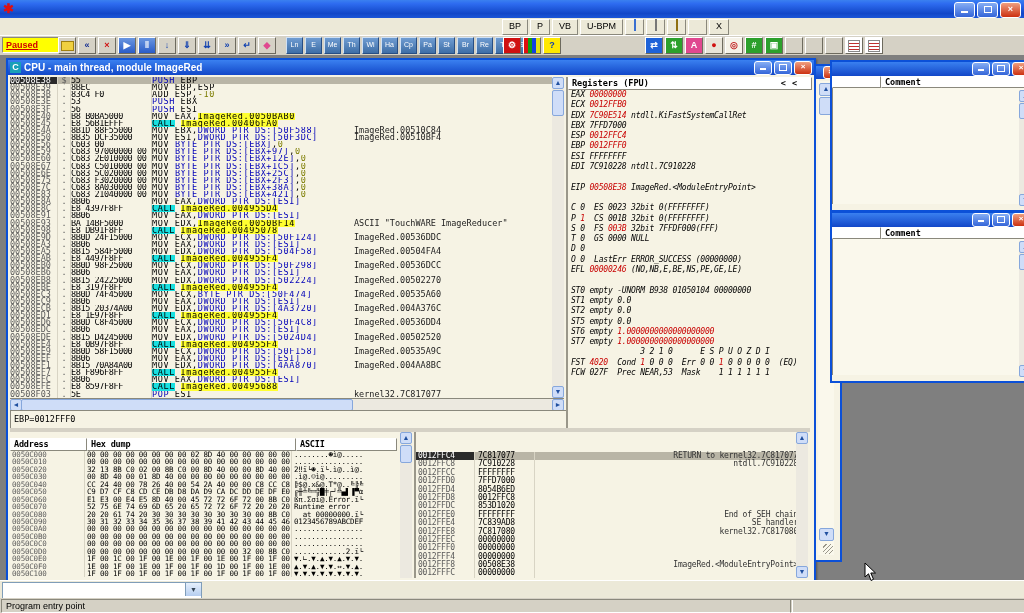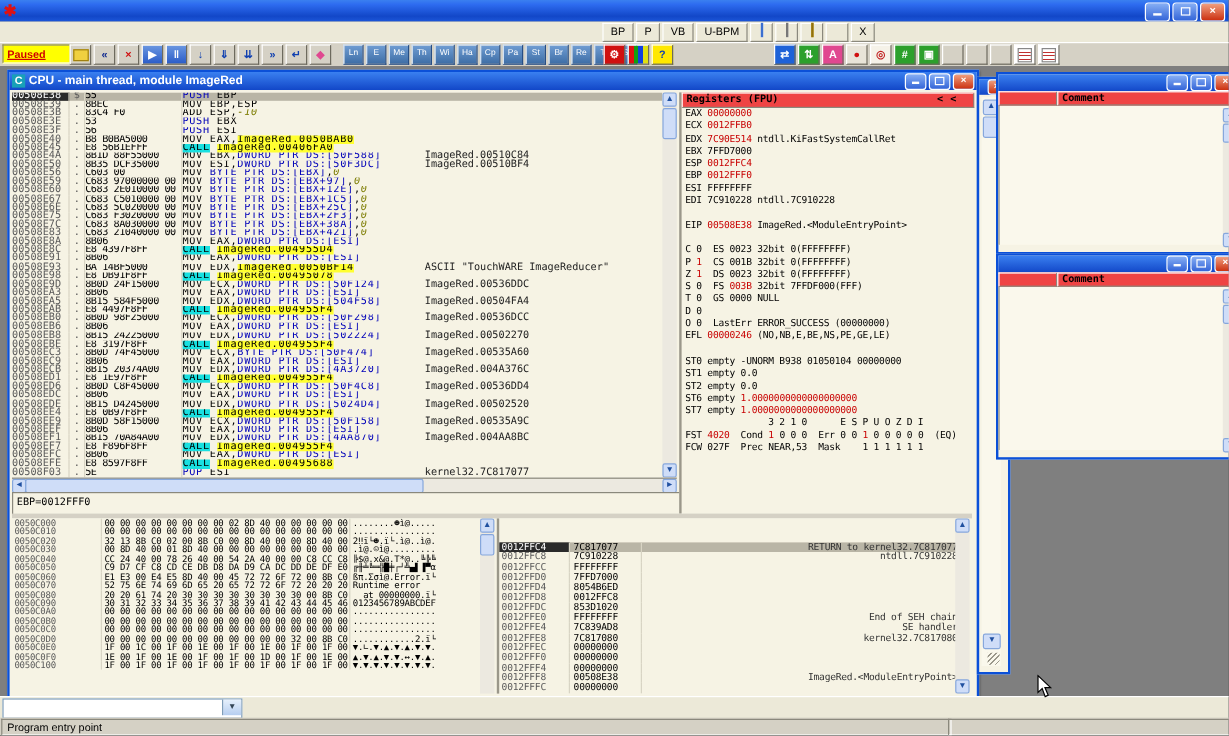--- a/index.html
+++ b/index.html
@@ -44,48 +44,48 @@
     background:repeating-linear-gradient(180deg,#fff 0 2px,#c03030 2px 3px);border:1px solid #888;}
   .lbtn{width:15px;height:15px;border:1px solid;border-color:#cfe0f4 #274e85 #274e85 #cfe0f4;
     background:linear-gradient(#6f9cd2,#3e6ea6);color:#fff;font-size:7px;line-height:14px;text-align:center;}
   
   .win{border:2px solid #0b50d8;background:#f6f3e4;box-shadow:1px 1px 2px rgba(0,0,0,.35);}
   .wtitle{height:15px;background:linear-gradient(180deg,#3a80f0,#1247c8);color:#fff;font-weight:bold;font-size:10px;
     line-height:15px;padding-left:2px;display:flex;align-items:center;gap:3px;}
   .wtitle .cico{width:11px;height:11px;background:#18a0b8;color:#fff;font-size:9px;line-height:11px;text-align:center;font-weight:bold;}
   .cbtns{margin-left:auto;margin-right:2px;display:flex;gap:2px;}
   .cbtns .xpb{width:16px;height:12px;line-height:10px;font-size:8px;}
-  .phead{background:#ef4444;border:1px solid;border-color:#fff #8a887c #8a887c #fff;font-size:8.5px;
+  .phead{background:#ffffff;border:1px solid;border-color:#fff #8a887c #8a887c #fff;font-size:8.5px;
     font-family:"DejaVu Sans Mono",monospace;font-weight:bold;line-height:11px;padding-left:3px;}
   
   .sb{background:#ece9e0;}
   .sbb{background:#cfddf8;border:1px solid #86a7dc;border-radius:2px;color:#2050a0;font-size:7px;text-align:center;line-height:10px;}
   
   #cpuwin{left:6px;top:58px;width:806px;height:520px;}
   #disasm{left:2px;top:17px;width:542px;height:321px;background:#f6f3e4;overflow:hidden;
     font-family:"DejaVu Sans Mono",monospace;font-size:8.5px;}
   .drow{height:7.14px;line-height:7.4px;display:flex;white-space:pre;}
   .drow.sel{background:#b9b5a6;}
   .c-addr{width:47px;color:#5a5a5a;border-right:1px solid #d8d4c4;flex:none;}
   .drow.sel .c-addr{background:#2a2a2a;color:#fff;}
   .c-flag{width:12px;color:#5a5a5a;text-align:center;border-right:1px solid #d8d4c4;flex:none;}
   .c-bytes{width:80px;letter-spacing:-0.4px;border-right:1px solid #d8d4c4;flex:none;overflow:hidden;}
   .c-insn{width:202px;letter-spacing:0.6px;flex:none;overflow:hidden;}
   .c-cmt{flex:1;color:#222;}
-  .tk-t{color:#000;} .tk-b{color:#0000b8;} .tk-k{color:#7c7c00;font-style:italic;}
+  .tk-t{color:#000;} .tk-b{color:#0000b8;} .tk-k{color:#7c7c00;}
   .tk-y{background:#ffff30;color:#000;} .tk-c{background:#18e0e0;color:#000;}
   #dis-vsb{left:544px;top:17px;width:12px;height:321px;}
   #dis-hsb{left:2px;top:338px;width:554px;height:12px;background:#ece9e0;border-top:1px solid #8a887c;}
   #infopane{left:2px;top:350px;width:554px;height:18px;background:#f6f3e4;border:1px solid;border-color:#8a887c #fff #fff #8a887c;
     font-family:"DejaVu Sans Mono",monospace;font-size:8.5px;line-height:16px;padding-left:3px;}
   #regs{left:558px;top:17px;width:244px;height:351px;background:#f6f3e4;border-left:2px solid #9a978a;overflow:hidden;}
   #reg-head{display:flex;}
   #reg-head .sp{margin-left:auto;margin-right:6px;font-weight:bold;}
   #reg-head .sp2{margin-right:14px;font-weight:bold;}
-  #reg-lines{font-family:"DejaVu Sans Mono",monospace;font-size:8px;letter-spacing:-0.2px;}
+  #reg-lines{font-family:"DejaVu Sans Mono",monospace;font-size:8px;letter-spacing:-0.2px;font-style:italic;}
   .rline{height:10.3px;line-height:10.5px;white-space:pre;padding-left:3px;}
   .tk-r{color:#c80000;}
   #splitter{left:2px;top:368px;width:800px;height:4px;background:#d5d1c5;}
   #dump{left:2px;top:372px;width:390px;height:146px;background:#f6f3e4;overflow:hidden;
     font-family:"DejaVu Sans Mono",monospace;font-size:7.5px;letter-spacing:-0.2px;}
   #dump-heads{display:flex;height:13px;margin-top:6px;}
   #dump-heads .phead{line-height:11px;}
   #dump-rows{}
   .dump-row{height:7.45px;line-height:7.6px;display:flex;white-space:pre;}
   .d-addr{width:72px;color:#5a5a5a;border-right:1px solid #d8d4c4;flex:none;padding-left:2px;}
@@ -297,41 +297,46 @@
           <div class="rline"><span class="tk-t">EBX 7FFD7000</span></div>
           <div class="rline"><span class="tk-t">ESP </span><span class="tk-r">0012FFC4</span></div>
           <div class="rline"><span class="tk-t">EBP </span><span class="tk-r">0012FFF0</span></div>
           <div class="rline"><span class="tk-t">ESI FFFFFFFF</span></div>
           <div class="rline"><span class="tk-t">EDI 7C910228 ntdll.7C910228</span></div>
           <div class="rline"></div>
           <div class="rline"><span class="tk-t">EIP </span><span class="tk-r">00508E38</span><span class="tk-t"> ImageRed.&lt;ModuleEntryPoint&gt;</span></div>
           <div class="rline"></div>
           <div class="rline"><span class="tk-t">C 0  ES 0023 32bit 0(FFFFFFFF)</span></div>
           <div class="rline"><span class="tk-t">P </span><span class="tk-r">1</span><span class="tk-t">  CS 001B 32bit 0(FFFFFFFF)</span></div>
-          <div class="rline"><span class="tk-t">Z </span><span class="tk-r">1</span><span class="tk-t">  DS 0023 32bit 0(FFFFFFFF)</span></div>
           <div class="rline"><span class="tk-t">S 0  FS </span><span class="tk-r">003B</span><span class="tk-t"> 32bit 7FFDF000(FFF)</span></div>
           <div class="rline"><span class="tk-t">T 0  GS 0000 NULL</span></div>
           <div class="rline"><span class="tk-t">D 0</span></div>
           <div class="rline"><span class="tk-t">O 0  LastErr ERROR_SUCCESS (00000000)</span></div>
           <div class="rline"><span class="tk-t">EFL </span><span class="tk-r">00000246</span><span class="tk-t"> (NO,NB,E,BE,NS,PE,GE,LE)</span></div>
           <div class="rline"></div>
           <div class="rline"><span class="tk-t">ST0 empty -UNORM B938 01050104 00000000</span></div>
           <div class="rline"><span class="tk-t">ST1 empty 0.0</span></div>
           <div class="rline"><span class="tk-t">ST2 empty 0.0</span></div>
+          <div class="rline"><span class="tk-t">ST5 empty 0.0</span></div>
           <div class="rline"><span class="tk-t">ST6 empty </span><span class="tk-r">1.0000000000000000000</span></div>
           <div class="rline"><span class="tk-t">ST7 empty </span><span class="tk-r">1.0000000000000000000</span></div>
           <div class="rline"><span class="tk-t">               3 2 1 0      E S P U O Z D I</span></div>
           <div class="rline"><span class="tk-t">FST </span><span class="tk-r">4020</span><span class="tk-t">  Cond </span><span class="tk-r">1</span><span class="tk-t"> 0 0 0  Err 0 0 </span><span class="tk-r">1</span><span class="tk-t"> 0 0 0 0 0  (EQ)</span></div>
           <div class="rline"><span class="tk-t">FCW 027F  Prec NEAR,53  Mask    1 1 1 1 1 1</span></div>
         </div>
     </div>
 
     <div id="splitter" class="abs"></div>
 
     <div id="dump" class="abs">
+      <div id="dump-heads">
+        <div class="phead" style="width:72px;">Address</div>
+        <div class="phead" style="width:204px;">Hex dump</div>
+        <div class="phead" style="width:96px;">ASCII</div>
+      </div>
       <div id="dump-rows">
           <div class="dump-row"><div class="d-addr">0050C000</div><div class="d-hex">00 00 00 00 00 00 00 00 02 8D 40 00 00 00 00 00</div><div class="d-ascii">........☻ì@.....</div></div>
           <div class="dump-row"><div class="d-addr">0050C010</div><div class="d-hex">00 00 00 00 00 00 00 00 00 00 00 00 00 00 00 00</div><div class="d-ascii">................</div></div>
           <div class="dump-row"><div class="d-addr">0050C020</div><div class="d-hex">32 13 8B C0 02 00 8B C0 00 8D 40 00 00 8D 40 00</div><div class="d-ascii">2‼ï└☻.ï└.ì@..ì@.</div></div>
           <div class="dump-row"><div class="d-addr">0050C030</div><div class="d-hex">00 8D 40 00 01 8D 40 00 00 00 00 00 00 00 00 00</div><div class="d-ascii">.ì@.☺ì@.........</div></div>
           <div class="dump-row"><div class="d-addr">0050C040</div><div class="d-hex">CC 24 40 00 78 26 40 00 54 2A 40 00 00 C8 CC C8</div><div class="d-ascii">╠$@.x&amp;@.T*@..╚╠╚</div></div>
           <div class="dump-row"><div class="d-addr">0050C050</div><div class="d-hex">C9 D7 CF C8 CD CE DB D8 DA D9 CA DC DD DE DF E0</div><div class="d-ascii">╔╫╧╚═╬█╪┌┘╩▄▌▐▀α</div></div>
           <div class="dump-row"><div class="d-addr">0050C060</div><div class="d-hex">E1 E3 00 E4 E5 8D 40 00 45 72 72 6F 72 00 8B C0</div><div class="d-ascii">ßπ.Σσì@.Error.ï└</div></div>
           <div class="dump-row"><div class="d-addr">0050C070</div><div class="d-hex">52 75 6E 74 69 6D 65 20 65 72 72 6F 72 20 20 20</div><div class="d-ascii">Runtime error   </div></div>
           <div class="dump-row"><div class="d-addr">0050C080</div><div class="d-hex">20 20 61 74 20 30 30 30 30 30 30 30 30 00 8B C0</div><div class="d-ascii">  at 00000000.ï└</div></div>

